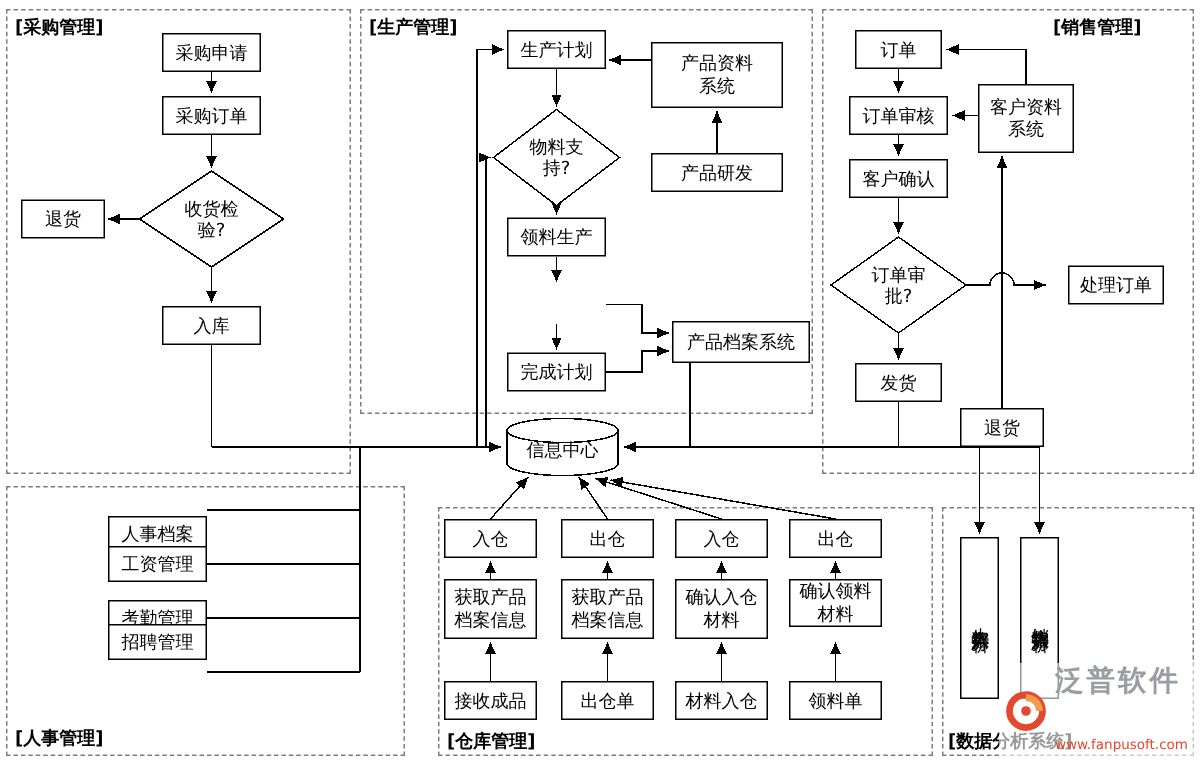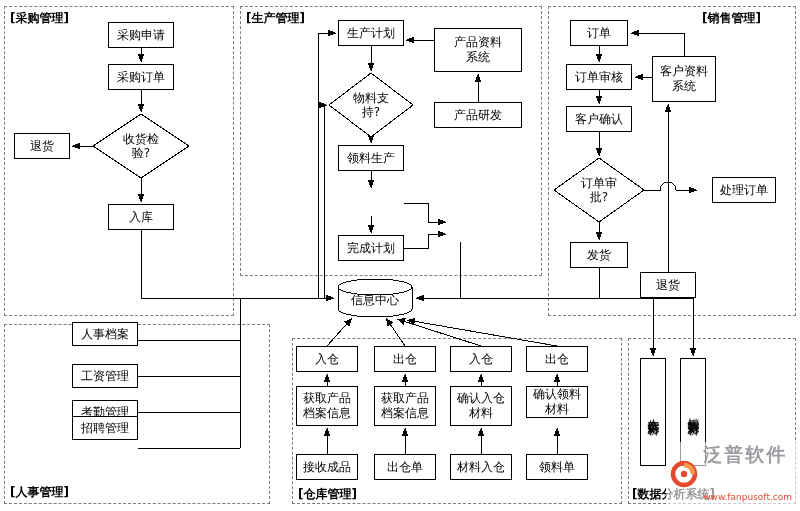--- a/index.html
+++ b/index.html
@@ -124,33 +124,34 @@
   <div class="dtext" style="left:121px;top:132px;width:40px;">收货检验?</div>
   <div class="nb" style="left:14px;top:133px;width:56px;height:26px;">退货</div>
   <div class="nb" style="left:108px;top:204px;width:66px;height:26px;">入库</div>
 
   <div class="nb" style="left:338px;top:20px;width:66px;height:26px;">生产计划</div>
   <div class="nb" style="left:434px;top:28px;width:88px;height:44px;padding:0 16px;">产品资料系统</div>
   <div class="dtext" style="left:351px;top:91px;width:40px;">物料支持?</div>
   <div class="nb" style="left:434px;top:102px;width:88px;height:26px;">产品研发</div>
   <div class="nb" style="left:338px;top:145px;width:66px;height:26px;">领料生产</div>
   <div class="nb" style="left:338px;top:235px;width:66px;height:26px;">完成计划</div>
+  <div class="nb" style="left:448px;top:214px;width:92px;height:28px;">产品档案系统</div>
 
   <div class="nb" style="left:570px;top:20px;width:58px;height:26px;">订单</div>
   <div class="nb" style="left:566px;top:64px;width:66px;height:26px;">订单审核</div>
   <div class="nb" style="left:652px;top:56px;width:64px;height:46px;padding:0 5px;">客户资料系统</div>
   <div class="nb" style="left:566px;top:106px;width:66px;height:26px;">客户确认</div>
   <div class="dtext" style="left:579px;top:176px;width:40px;">订单审批?</div>
   <div class="nb" style="left:700px;top:177px;width:64px;height:26px;margin-left:12px;">处理订单</div>
   <div class="nb" style="left:570px;top:242px;width:58px;height:26px;">发货</div>
   <div class="nb" style="left:640px;top:272px;width:56px;height:26px;">退货</div>
 
   <div class="center-label" style="left:341px;top:292px;width:68px;">信息中心</div>
 
-  <div class="nb" style="left:72px;top:322px;width:66px;height:24px;">人事档案</div>
+  <div class="nb" style="left:72px;top:344px;width:66px;height:24px;">人事档案</div>
   <div class="nb" style="left:72px;top:364px;width:66px;height:24px;">工资管理</div>
   <div class="nb" style="left:72px;top:400px;width:66px;height:24px;">考勤管理</div>
   <div class="nb" style="left:72px;top:416px;width:66px;height:24px;">招聘管理</div>
 
   <div class="nb" style="left:296px;top:346px;width:62px;height:26px;">入仓</div>
   <div class="nb" style="left:374px;top:346px;width:62px;height:26px;">出仓</div>
   <div class="nb" style="left:450px;top:346px;width:62px;height:26px;">入仓</div>
   <div class="nb" style="left:526px;top:346px;width:62px;height:26px;">出仓</div>
 
   <div class="nb" style="left:296px;top:386px;width:62px;height:40px;padding:0 3px;">获取产品档案信息</div>

